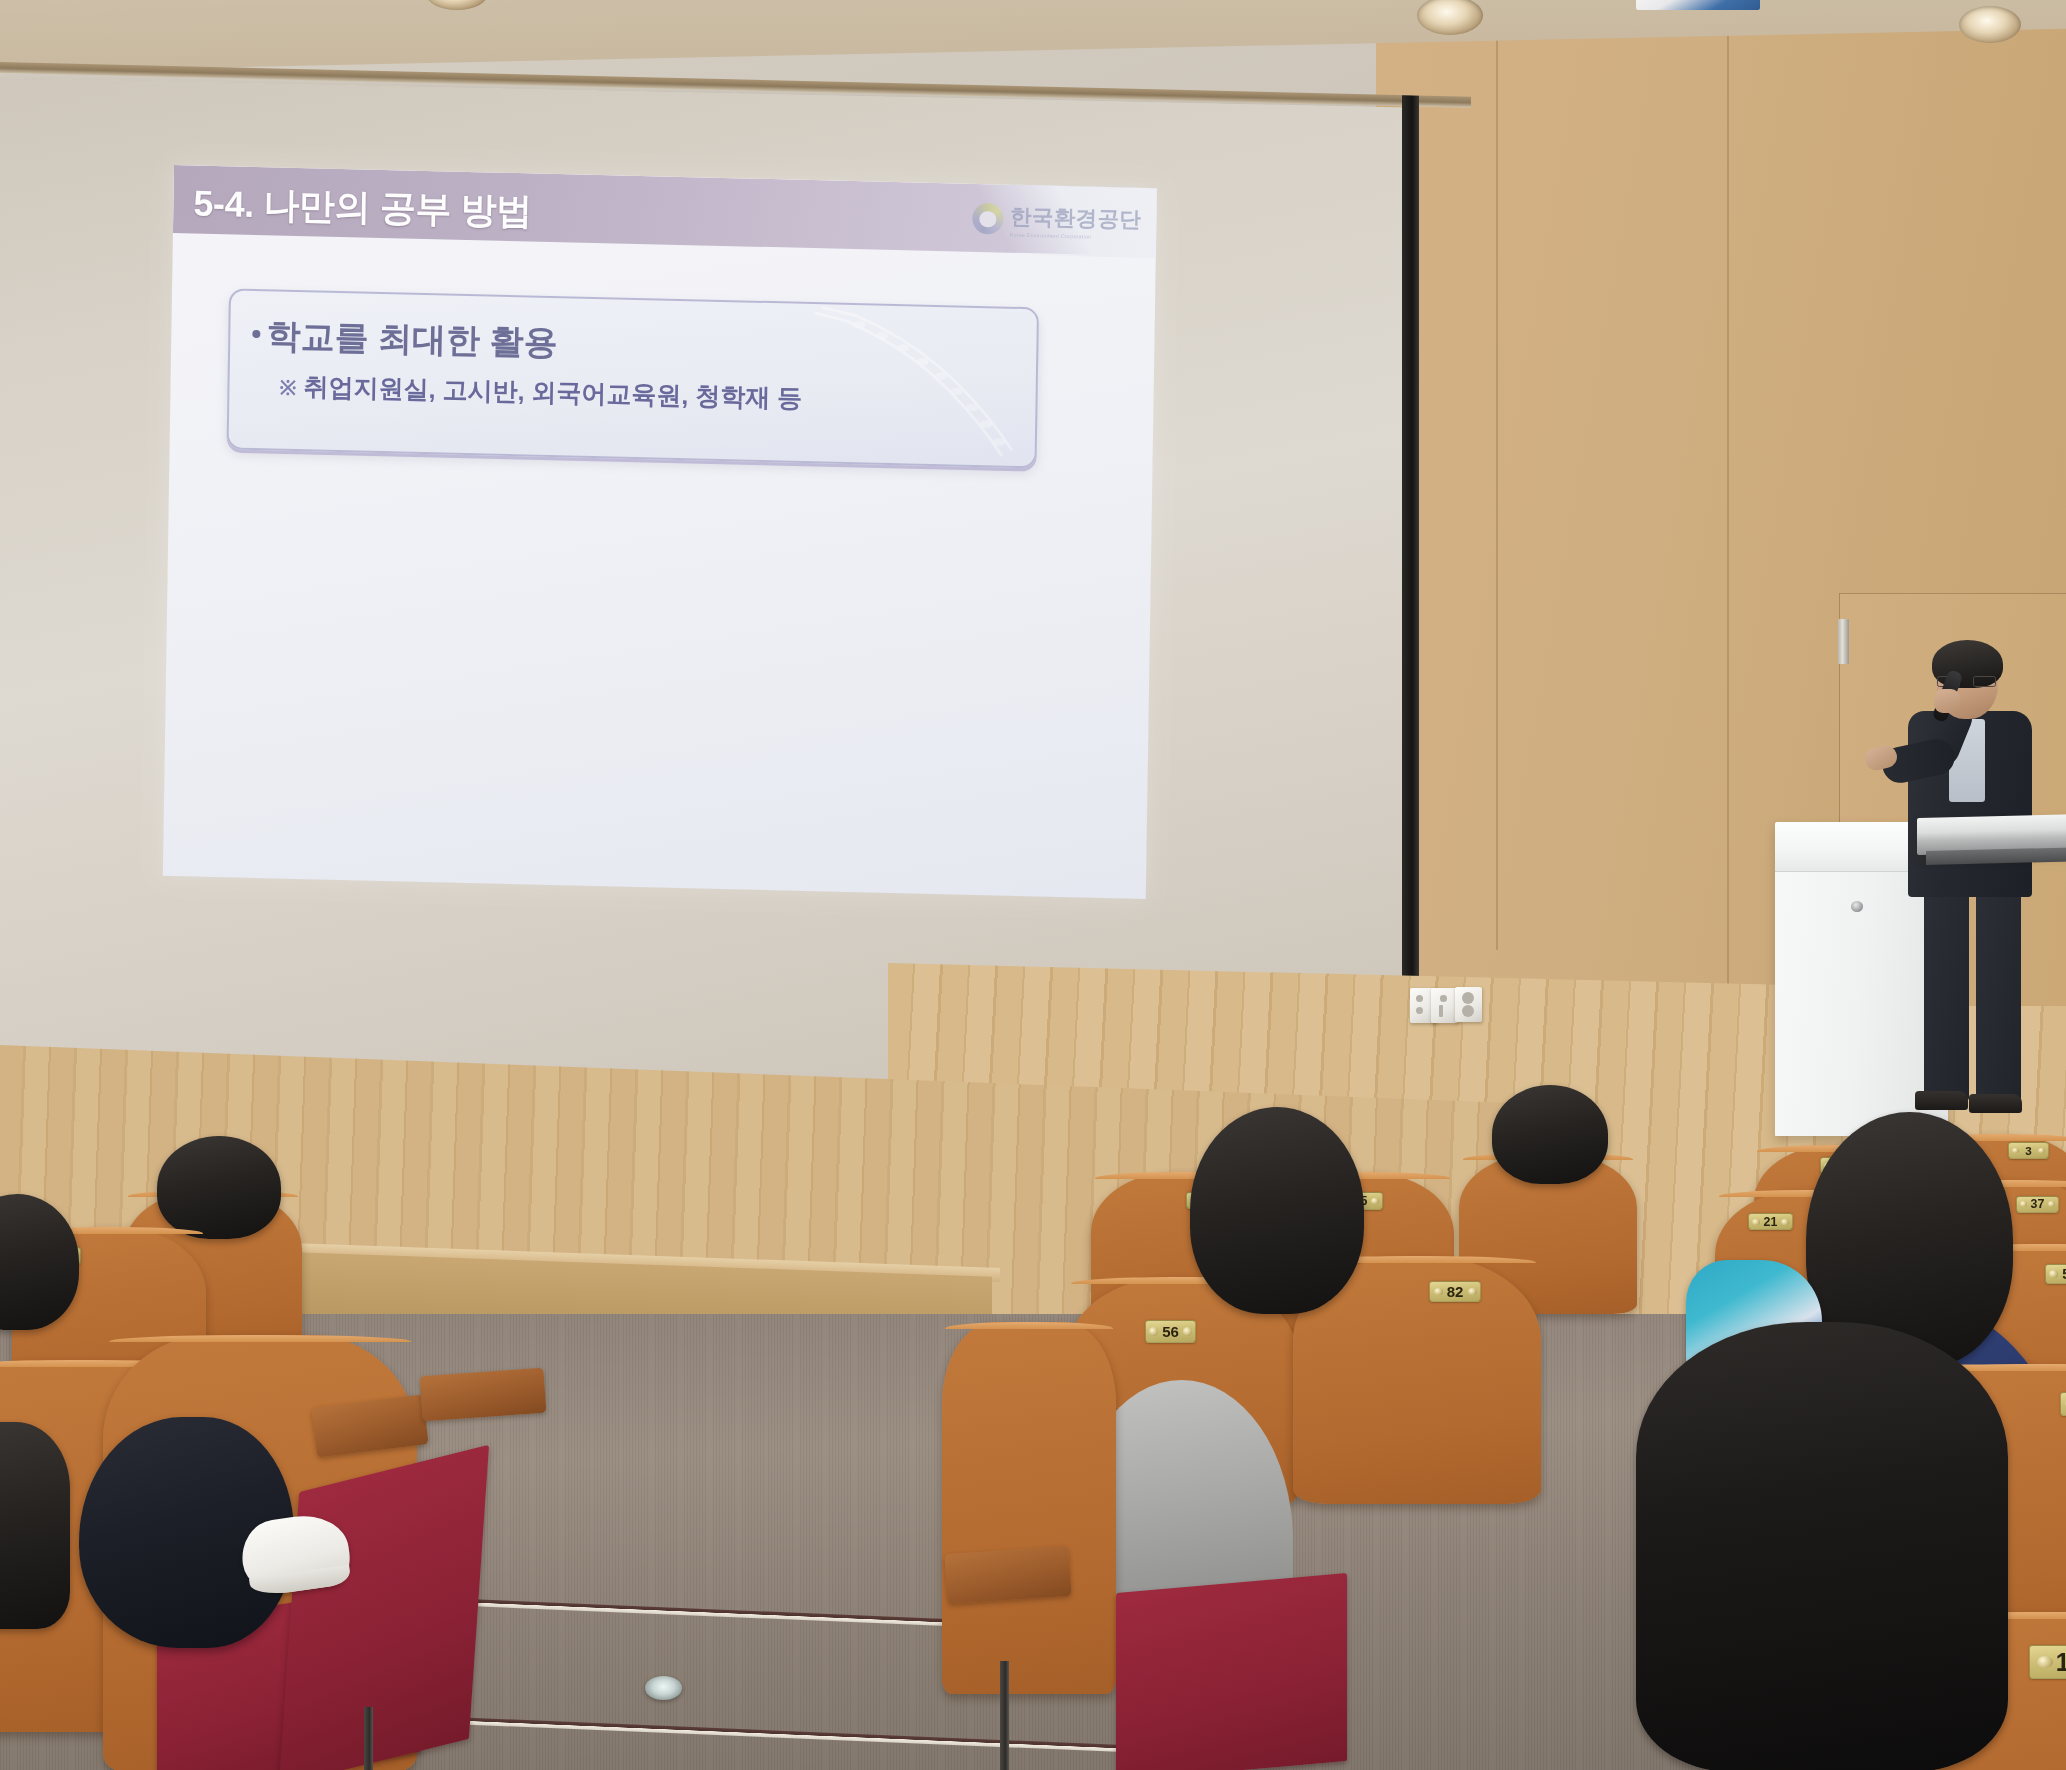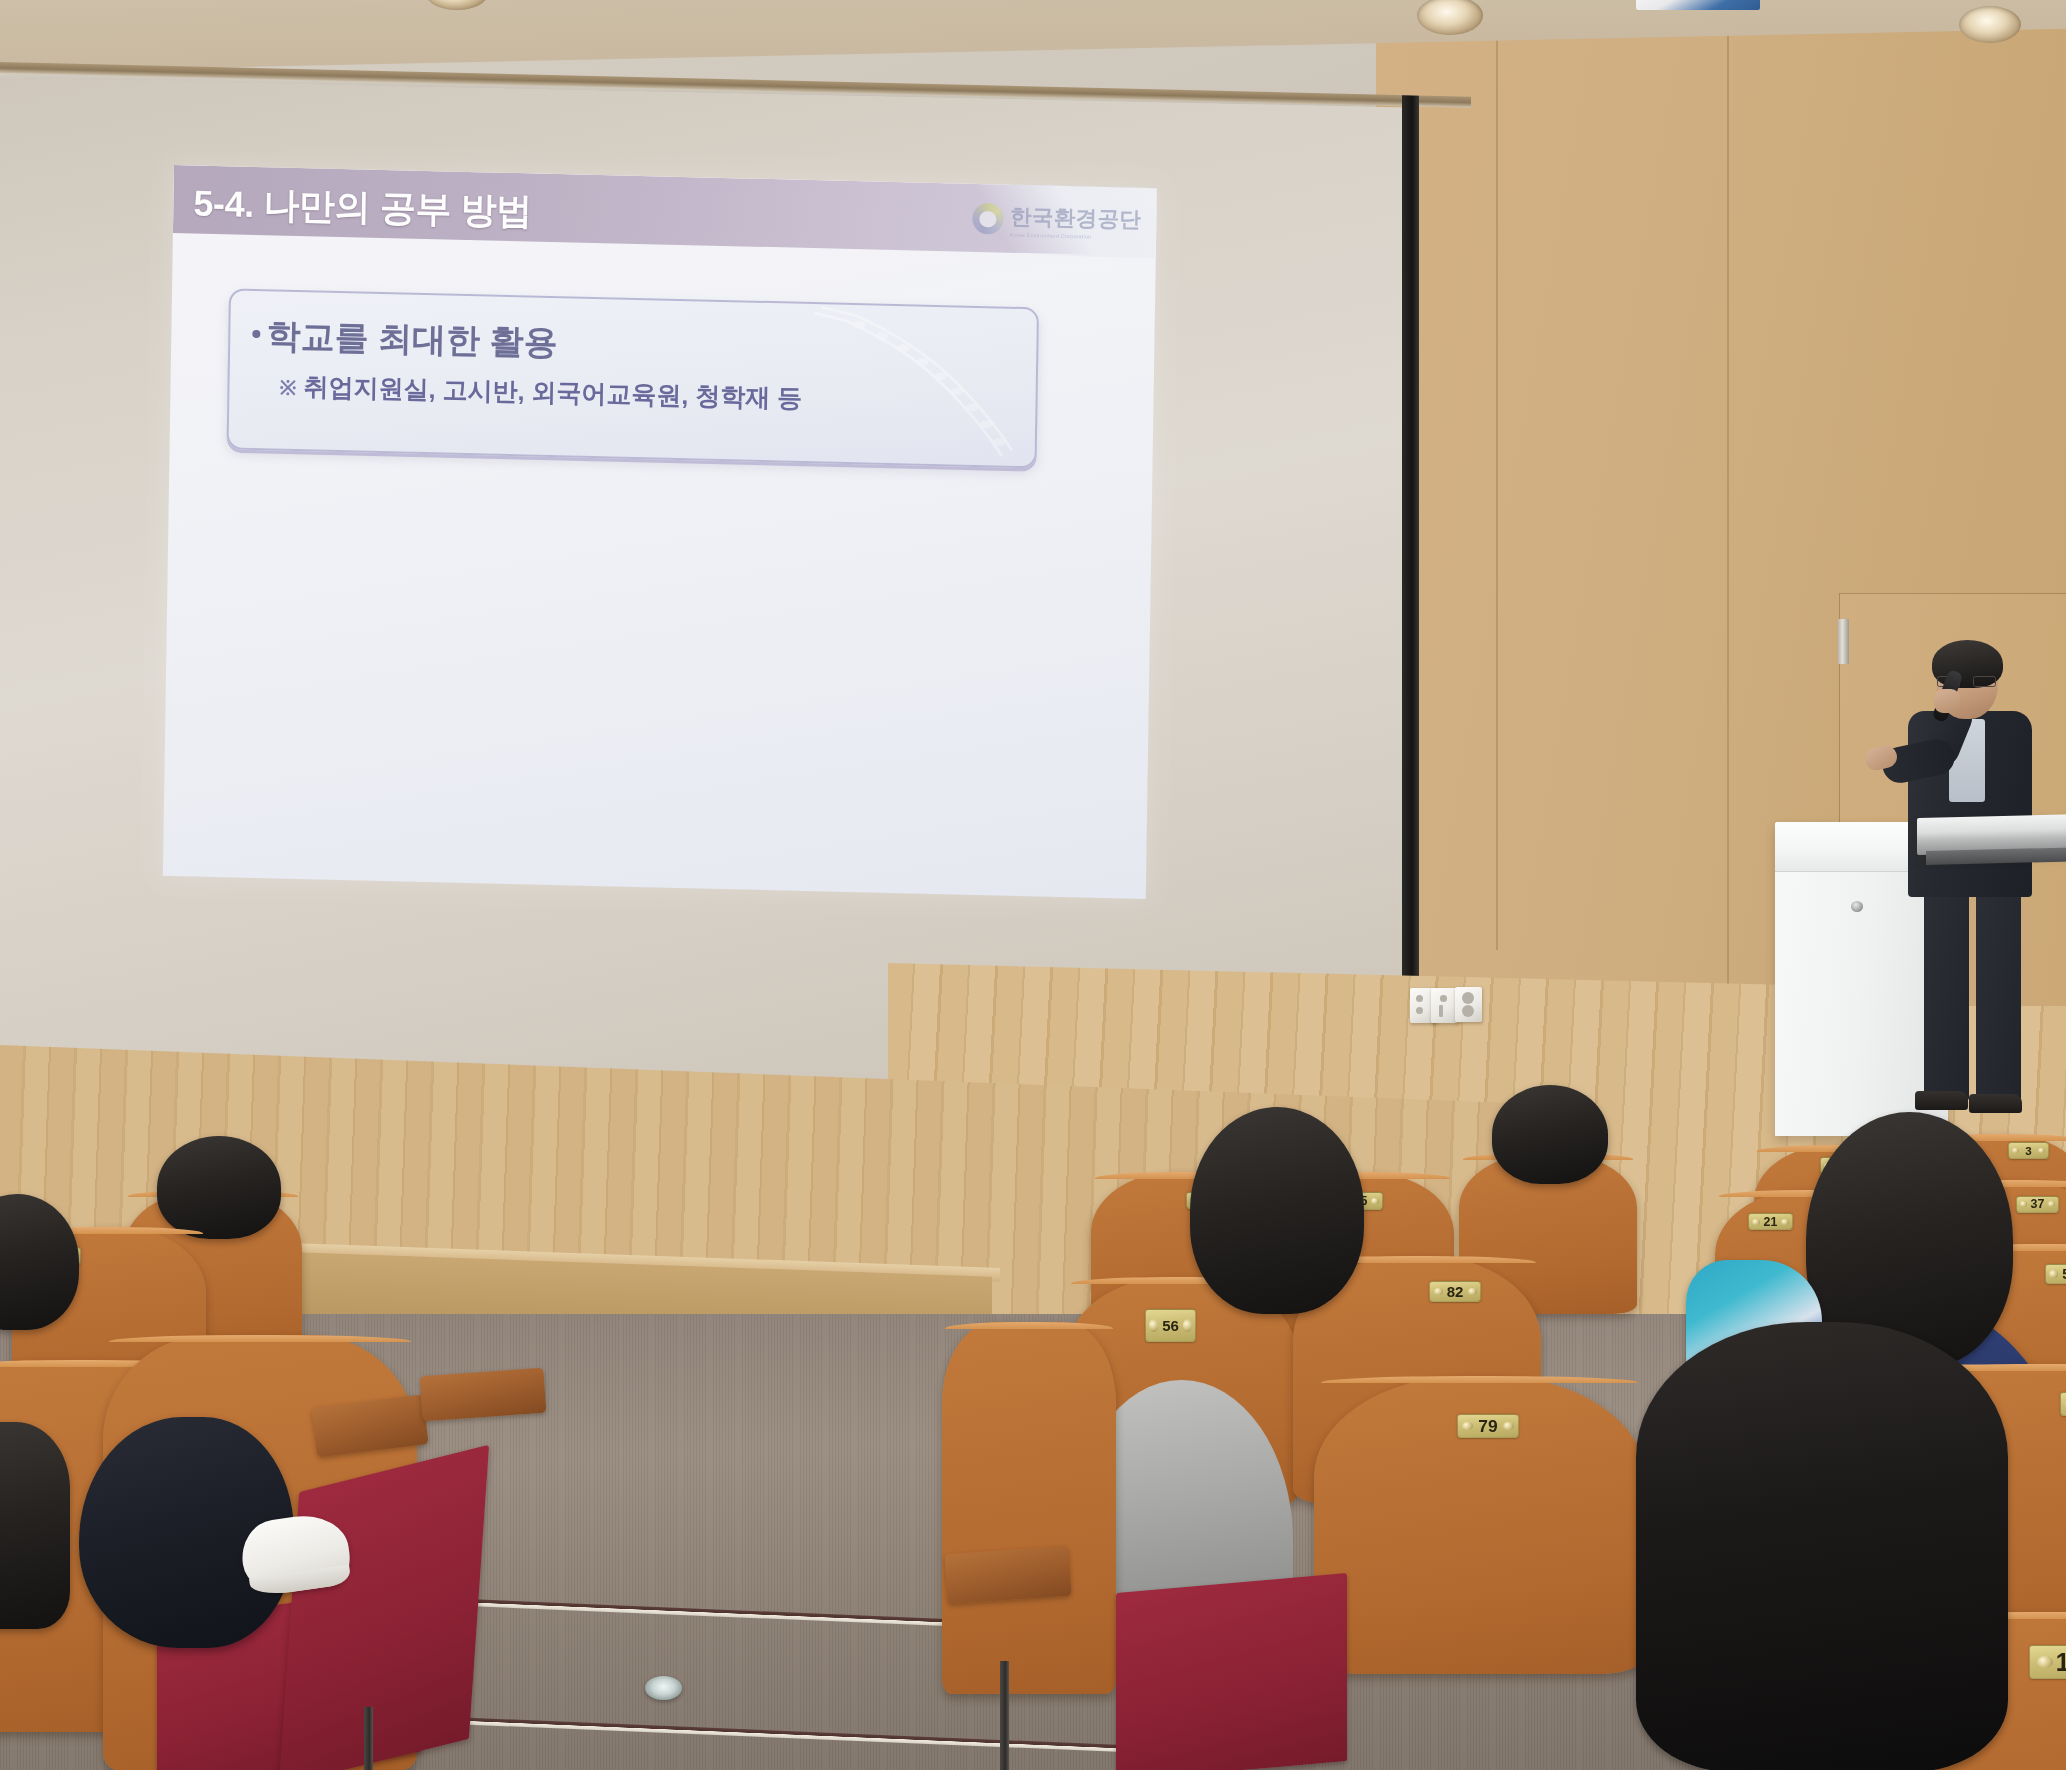--- a/index.html
+++ b/index.html
@@ -518,21 +518,21 @@
 
   <div class="seat-back" style="left:1913px;top:1180px;width:194px;height:186px;">
     <div class="seat-plate" style="left:103px;top:15.7px;width:43px;height:17.4px;font-size:12.4px;">
       <span class="scr l"></span>
       <span>37</span>
       <span class="scr r"></span>
     </div>
   </div>
 
   <div class="seat-back" style="left:1066px;top:1277px;width:231px;height:231px;">
-    <div class="seat-plate" style="left:79px;top:32px;width:51px;height:33px;font-size:15px;">
+    <div class="seat-plate" style="left:79px;top:43px;width:51px;height:23px;font-size:15px;">
       <span class="scr l"></span>
       <span>56</span>
       <span class="scr r"></span>
     </div>
   </div>
 
   <div class="seat-back" style="left:1293px;top:1256px;width:248px;height:248px;">
     <div class="seat-plate" style="left:136px;top:25px;width:52px;height:20.7px;font-size:15px;">
       <span class="scr l"></span>
       <span>82</span>
@@ -548,27 +548,20 @@
     </div>
   </div>
 
   <div class="shoulders" style="left:1711px;top:1293px;width:355px;height:264px;background:linear-gradient(170deg,#35467e 0%,#2b3a6c 45%,#222f58 100%);box-shadow:0 5px 10.7px rgba(0,0,0,.3);"></div>
   <div class="head" style="left:1806px;top:1112px;width:207px;height:256px;"></div>
 
   <div style="position:absolute;left:1686px;top:1260px;width:136px;height:140px;border-radius:30% 44% 40% 30%;
               background:linear-gradient(150deg,#2fa8c6 0%,#3fb9cf 30%,#d8e2ec 58%,#2f6fb8 80%,#1d4f92 100%);
               box-shadow:0 3.3px 7.4px rgba(0,0,0,.3);"></div>
 
-  <div class="seat-back" style="left:1314px;top:1376px;width:331px;height:298px;">
-    <div class="seat-plate" style="left:143px;top:38px;width:62px;height:24px;font-size:17.4px;">
-      <span class="scr l"></span>
-      <span>79</span>
-      <span class="scr r"></span>
-    </div>
-  </div>
 
   <div class="seat-back" style="left:1860px;top:1364px;width:364px;height:289px;">
     <div class="seat-plate" style="left:200px;top:28px;width:62px;height:24px;font-size:17.4px;">
       <span class="scr l"></span>
 
     </div>
   </div>
 
   <div class="seat-back" style="left:1777px;top:1612px;width:587px;height:215px;border-radius:36% 36% 8% 8% / 40% 40% 4% 4%;">
     <div class="seat-plate" style="left:252px;top:33px;width:95px;height:34px;font-size:25px;">

